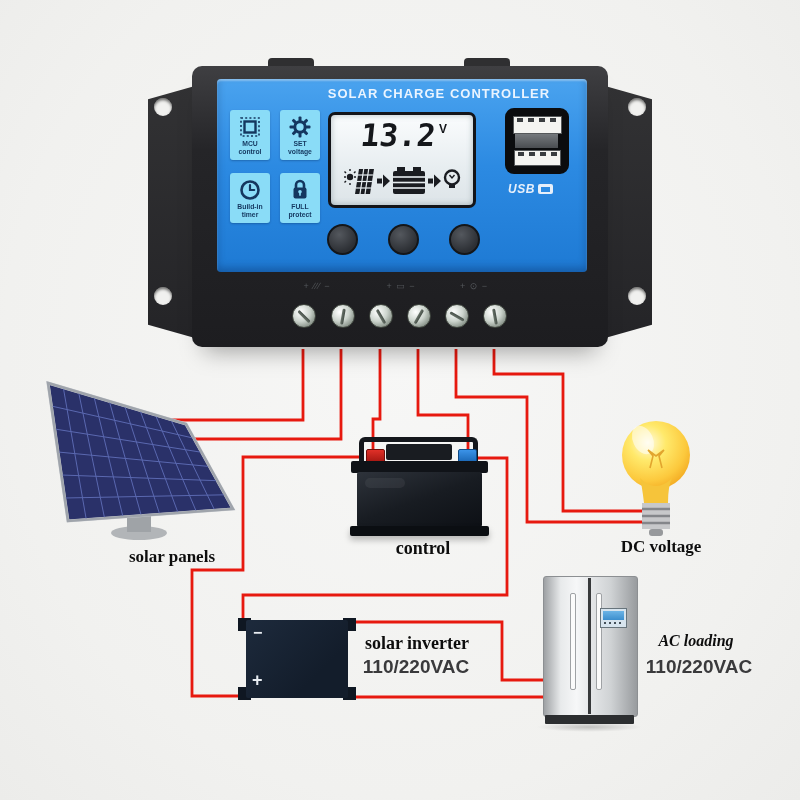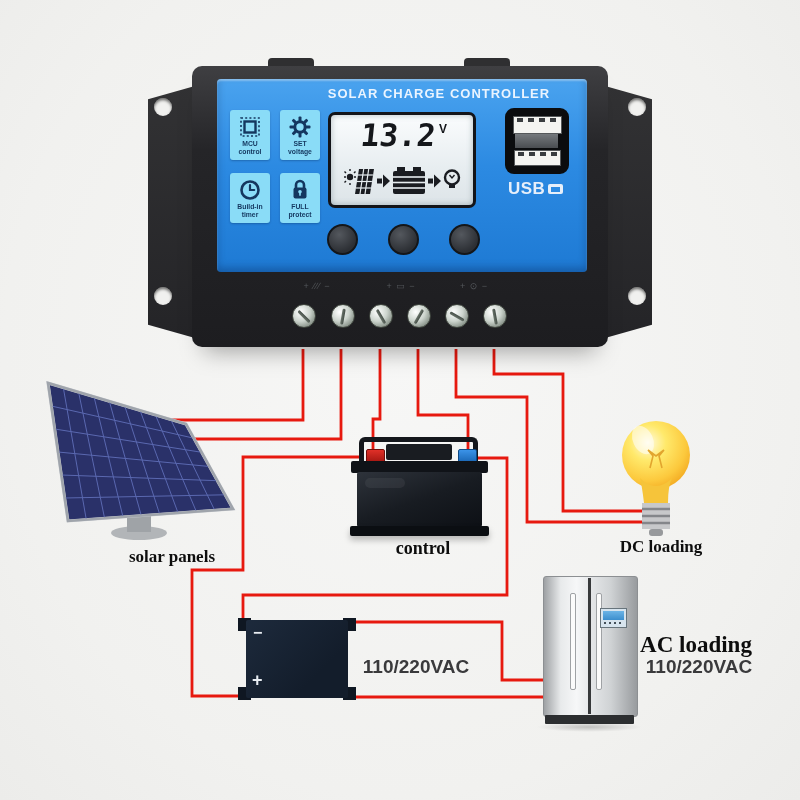--- a/index.html
+++ b/index.html
@@ -38,21 +38,21 @@
   .volt{position:absolute;left:30px;top:2px;font-family:"DejaVu Sans Mono",monospace;
     font-weight:bold;font-size:31px;color:#15171b;transform:skewX(-6deg);letter-spacing:0;}
   .volt-unit{position:absolute;left:108px;top:7px;font-weight:bold;font-size:12px;color:#15171b;}
   .btn{width:27px;height:27px;border-radius:50%;z-index:5;border:2px solid #141619;
     background:radial-gradient(circle at 38% 32%,#54585e,#2c2f34 70%);}
   .usb-module{left:505px;top:108px;width:64px;height:66px;background:#0b0c0e;border-radius:9px;z-index:5;}
   .usb-port{position:absolute;background:#f4f4f1;border:1px solid #55585a;}
   .usb-port .pins{height:4px;background:repeating-linear-gradient(90deg,#3a3d40 0 6px,transparent 6px 11px);margin:1px 3px 0 3px;}
   .usb-mid{position:absolute;left:10px;top:26px;width:43px;height:14px;background:linear-gradient(#75797d,#4a4d51);}
   .usb-logo{left:508px;top:178px;width:80px;height:22px;z-index:5;display:flex;align-items:center;gap:3px;}
-  .usb-text{font-weight:bold;font-size:17px;color:#e6effa;letter-spacing:.5px;}
+  .usb-text{font-style:italic;font-weight:bold;font-size:12px;color:#e6effa;letter-spacing:.5px;}
   .usb-plug{width:15px;height:10px;background:#e6effa;border-radius:2px;position:relative;}
   .usb-plug:after{content:"";position:absolute;left:3px;top:2.5px;width:9px;height:5px;background:#2c8ae2;}
   .term-label{top:281px;width:62px;text-align:center;font-size:9px;color:#53565a;z-index:4;letter-spacing:1px;}
   .screw{top:304px;width:22px;height:22px;border-radius:50%;z-index:4;border:1px solid #40463f;
     background:radial-gradient(circle at 35% 32%,#ffffff,#ccd4cd 45%,#8d978e 75%,#626b61 100%);}
   .screw:after{content:"";position:absolute;left:14%;top:46%;width:72%;height:3px;border-radius:2px;
     background:linear-gradient(#454e47,#6a746b);}
   .screw.r45:after{transform:rotate(45deg);} .screw.r100:after{transform:rotate(100deg);}
   .screw.r120:after{transform:rotate(120deg);} .screw.r60:after{transform:rotate(60deg);}
   .screw.r30:after{transform:rotate(30deg);} .screw.r80:after{transform:rotate(80deg);}
@@ -307,38 +307,39 @@
     <ellipse cx="33" cy="32" rx="10" ry="15" fill="#ffffff" opacity=".55" transform="rotate(-25 33 32)"></ellipse>
     <path d="M40 60 l3 -12 l-5 -6 M52 60 l-3 -12 l5 -6 M38 42 l8 6 l8 -6" stroke="#e2a52e" stroke-width="1.6" fill="none"></path>
     <rect x="32" y="95" width="28" height="26" fill="#c7c8ca"></rect>
     <g stroke="#84868a" stroke-width="2.5">
         <line x1="32" y1="101" x2="60" y2="101"></line>
         <line x1="32" y1="108" x2="60" y2="108"></line>
         <line x1="32" y1="115" x2="60" y2="115"></line>
       </g>
     <rect x="39" y="121" width="14" height="7" rx="3" fill="#97999c"></rect>
   </svg>
-  <div class="abs name-label" style="left:591px;top:537px;width:140px;font-size:17px;">DC loading</div>
+  <div class="abs name-label" style="left:591px;top:537px;width:140px;font-size:17px;">DC voltage</div>
 
   <div class="abs dev inv-tab" style="left:238px;top:618px;"></div>
   <div class="abs dev inv-tab" style="left:343px;top:618px;"></div>
   <div class="abs dev inv-tab" style="left:238px;top:687px;"></div>
   <div class="abs dev inv-tab" style="left:343px;top:687px;"></div>
   <div class="abs dev inv-box"></div>
   <div class="abs inv-sign" style="left:253px;top:624px;font-size:16px;">−</div>
   <div class="abs inv-sign" style="left:252px;top:670px;font-size:18px;">+</div>
+  <div class="abs name-label" style="left:346px;top:633px;width:142px;font-size:18px;">solar inverter</div>
   <div class="abs spec-label" style="left:345px;top:656px;width:142px;font-size:19px;">110/220VAC</div>
 
   <div class="abs fr-shadow"></div>
   <div class="abs dev fridge">
     <div class="fr-split"></div>
     <div class="fr-handle" style="left:26px;"></div>
     <div class="fr-handle" style="left:52px;"></div>
     <div class="fr-disp">
         <div class="scr"></div>
         <div class="dots"></div>
       </div>
   </div>
   <div class="abs dev fr-base"></div>
-  <div class="abs name-label" style="left:626px;top:632px;width:140px;font-size:23px;">AC loading</div>
+  <div class="abs name-label" style="left:626px;top:632px;width:140px;font-size:16px;font-style:italic;">AC loading</div>
   <div class="abs spec-label" style="left:629px;top:656px;width:140px;font-size:19px;">110/220VAC</div>
 
 </div>
 
 </body></html>

